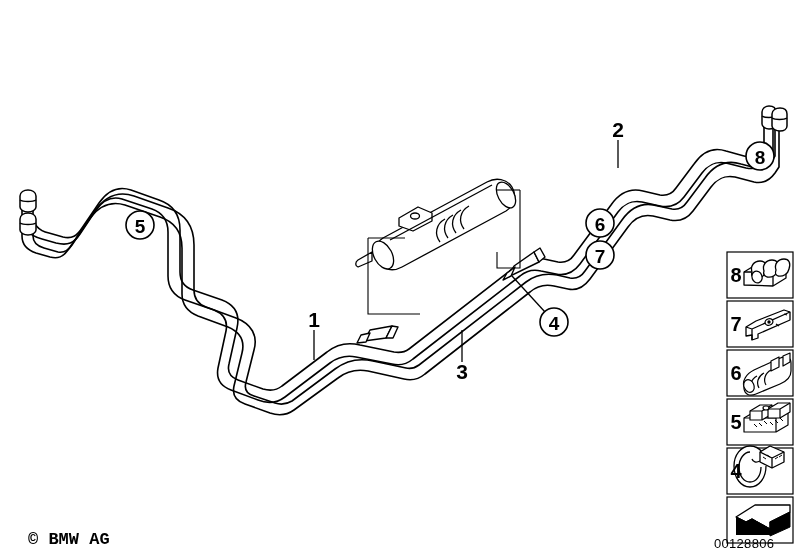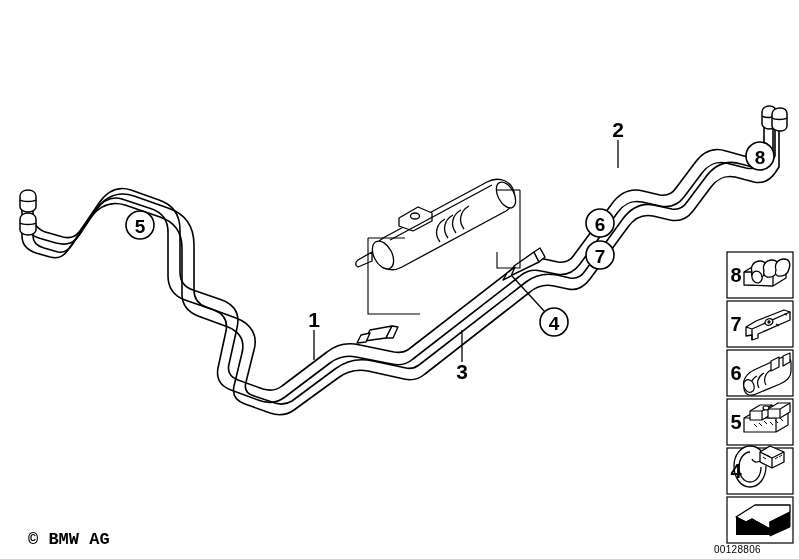--- a/index.html
+++ b/index.html
@@ -34,26 +34,25 @@
     font-weight: bold;
     color: #000000;
     letter-spacing: 0px;
     white-space: nowrap;
   }
   .diagram-id {
     position: absolute;
     left: 714px;
     top: 536px;
     font-family: "Liberation Sans", sans-serif;
-    font-size: 10px;
+    font-size: 13px;
     font-weight: normal;
     color: #000000;
     letter-spacing: 0.3px;
     white-space: nowrap;
-    margin-top: 8px;
   }
   text {
     font-family: "Liberation Sans", sans-serif;
   }
 </style>
 </head>
 <body>
 
 <div id="page">
 

